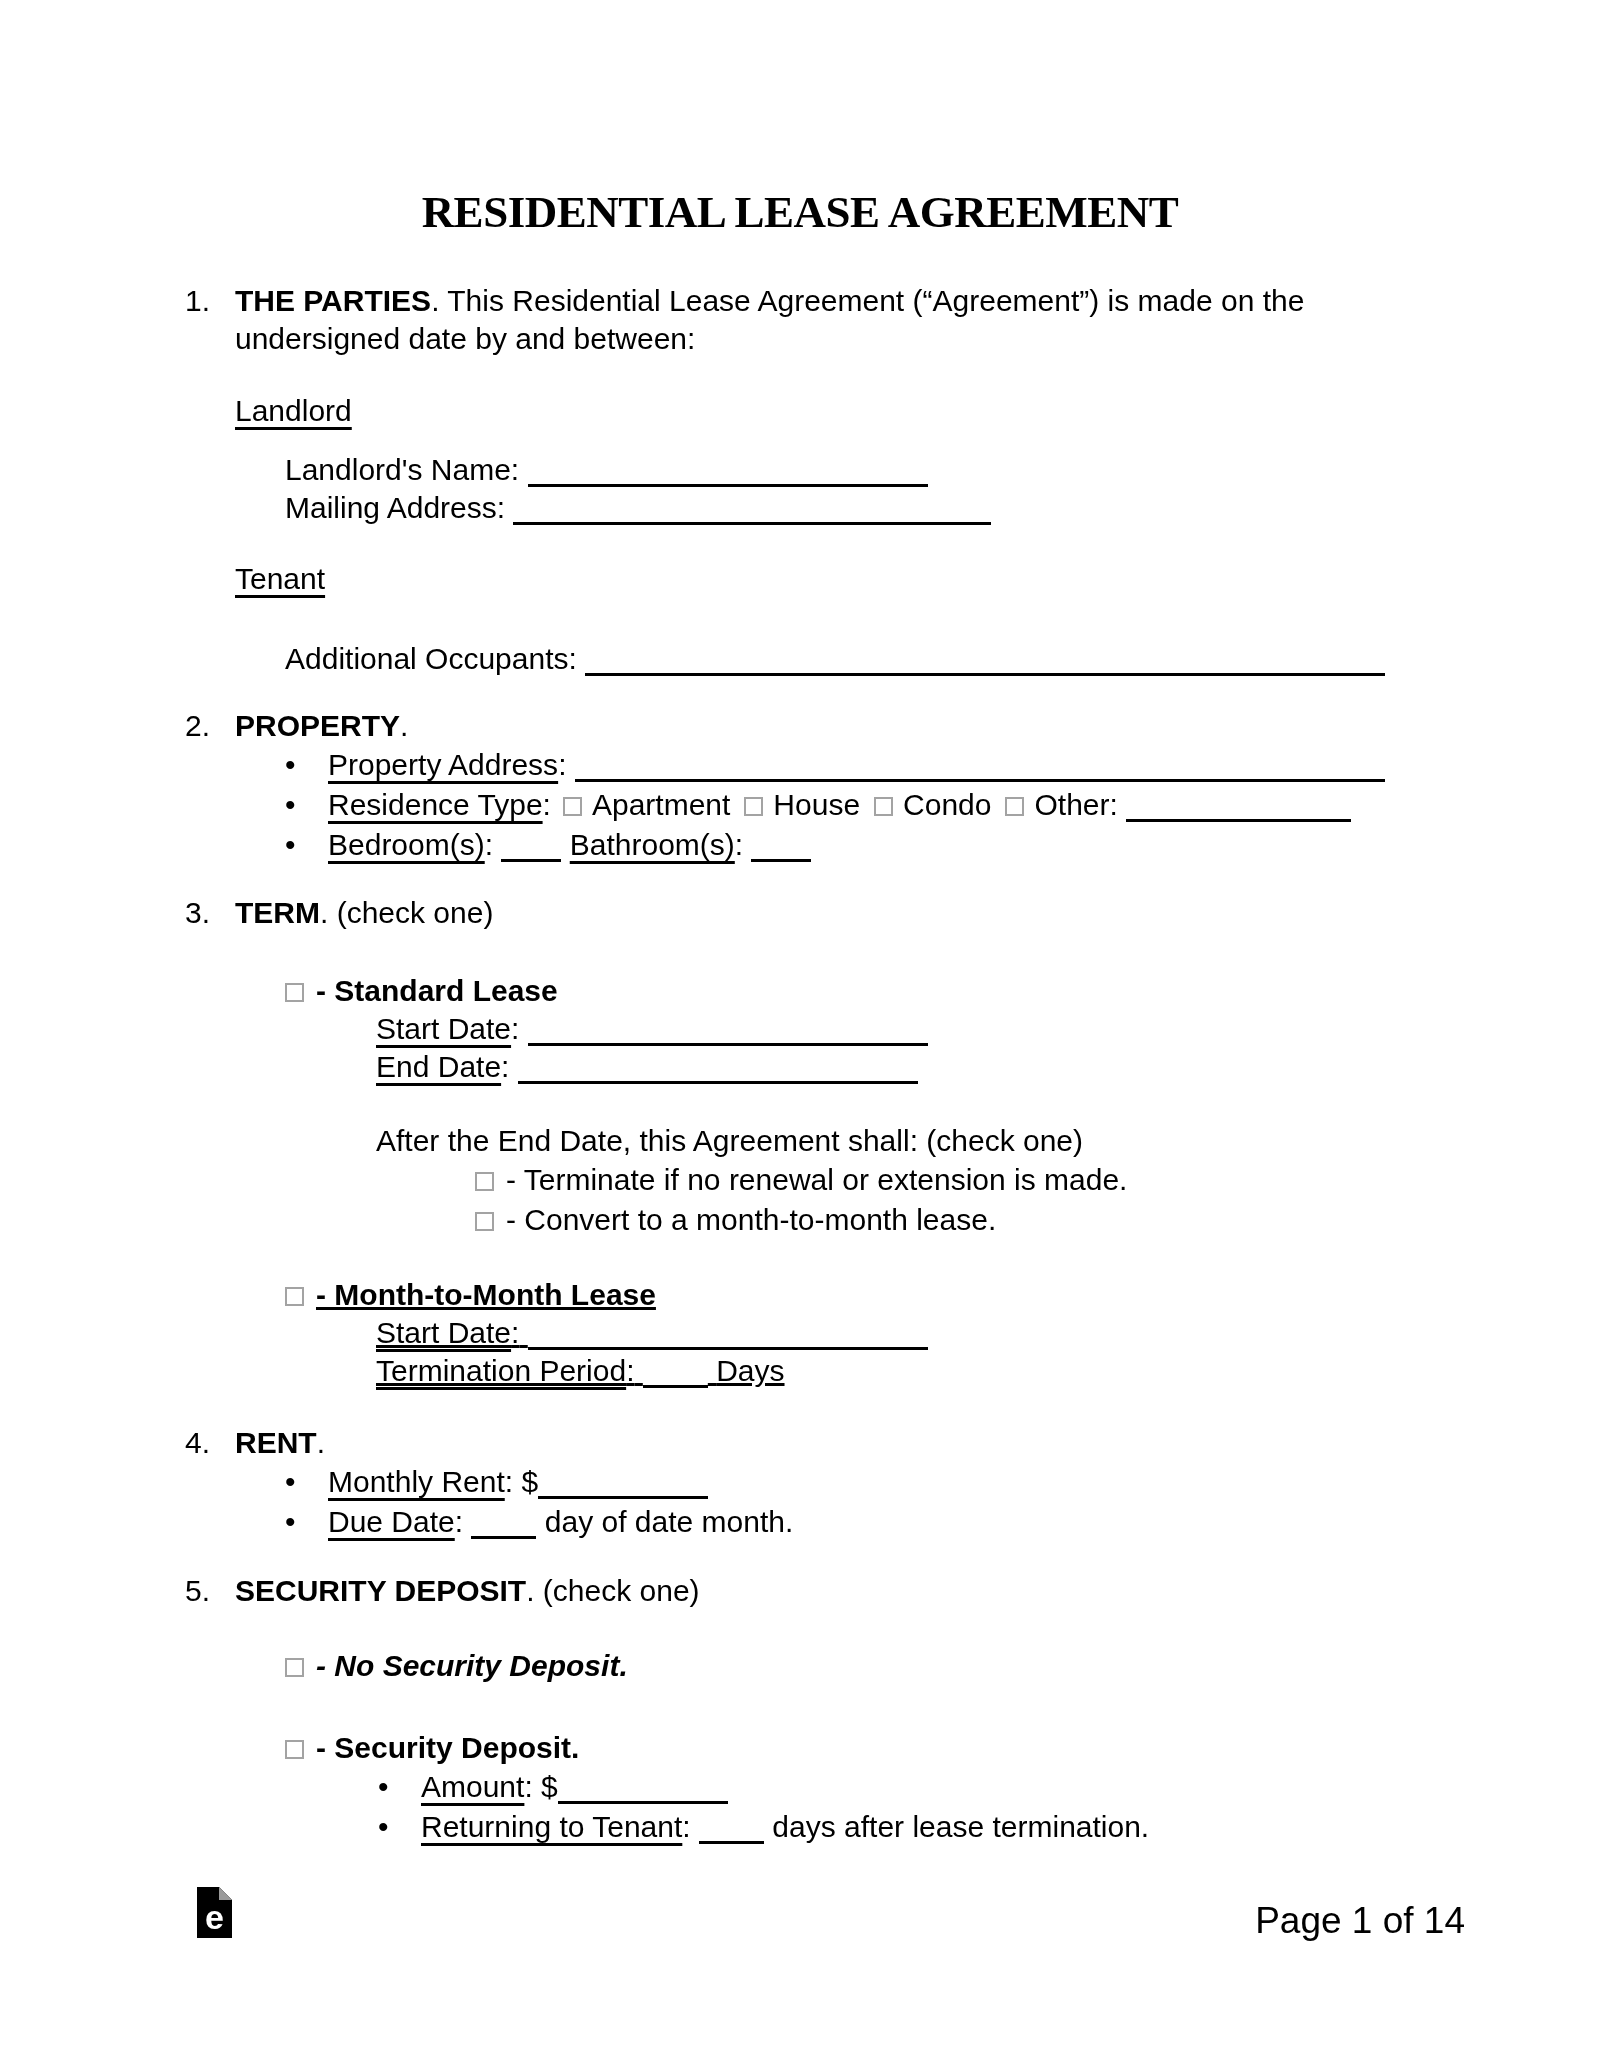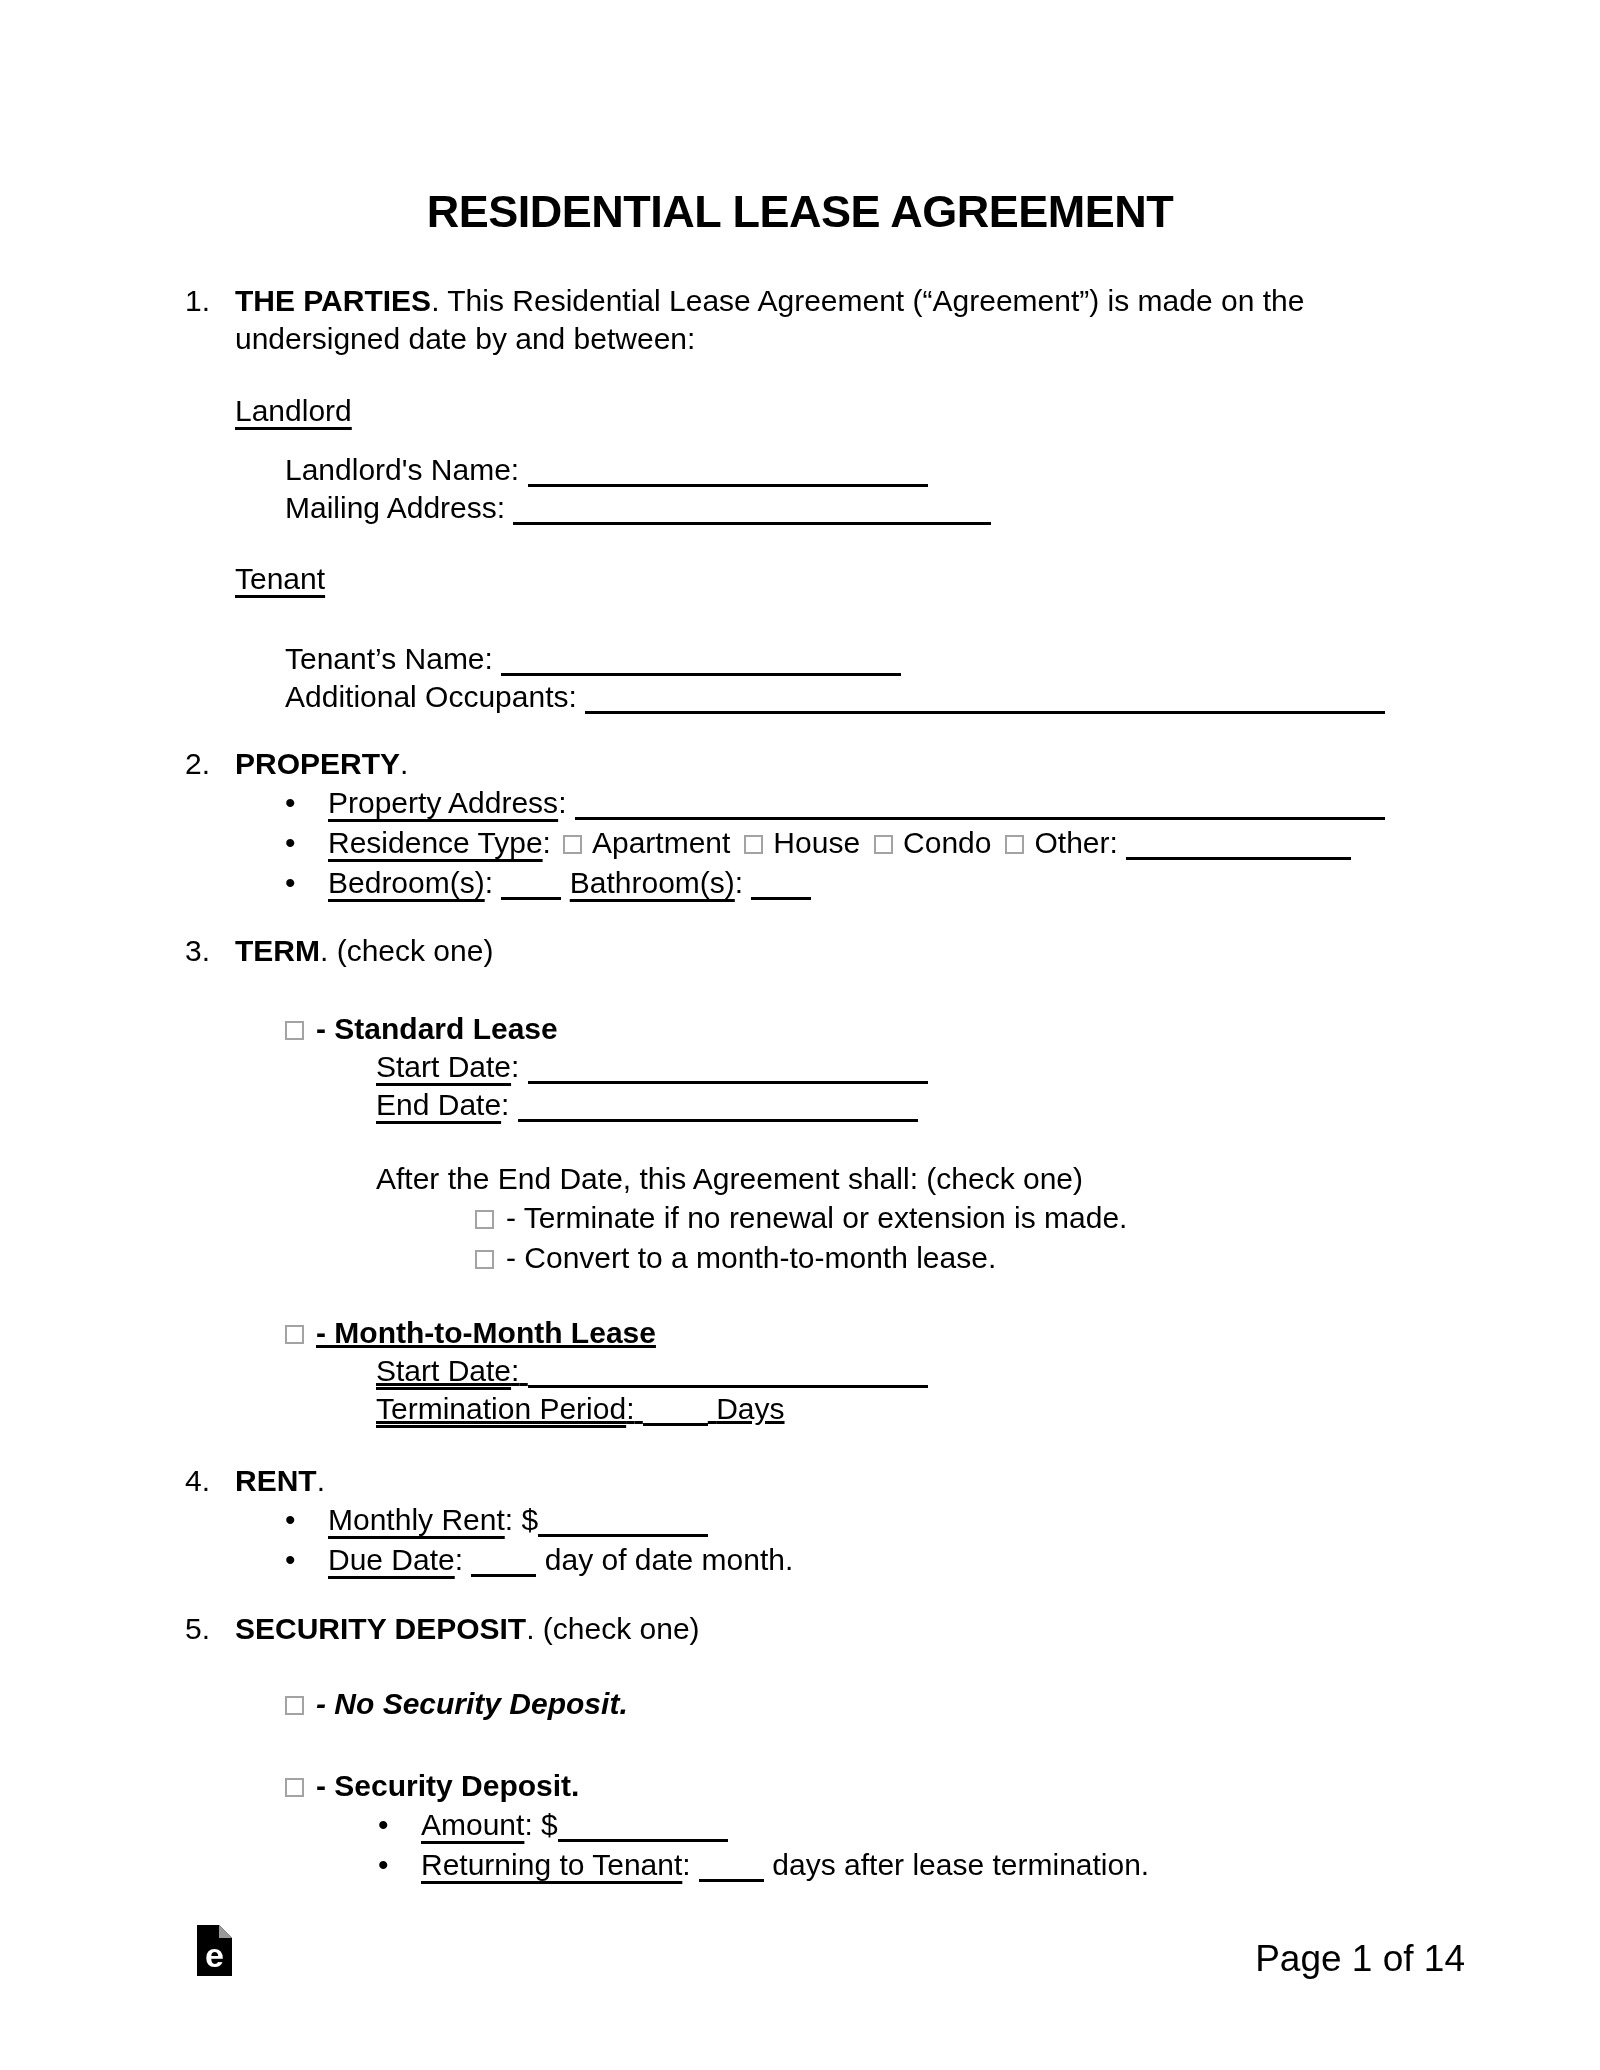--- a/index.html
+++ b/index.html
@@ -9,21 +9,21 @@
     box-sizing:border-box;
     padding:185px 135px 0 185px;
     background:#ffffff;
     font-family:"Liberation Sans","DejaVu Sans",sans-serif;
     font-size:30px;line-height:38px;color:#000;
     overflow:hidden;
   }
   .title{
     margin:0 -135px 0 -185px;
     text-align:center;
-    font-size:45px;line-height:54px;font-weight:bold;letter-spacing:-0.5px;
+    font-size:45px;line-height:54px;font-weight:bold;letter-spacing:-0.5px;font-family:Liberation Serif, serif;
   }
   p{margin:0;}
   .sec{display:flex;align-items:flex-start;}
   .num{flex:none;width:50px;}
   .body{flex:1;min-width:0;}
   b,.bold{font-weight:bold;}
   .u{
     text-decoration:underline;
     text-decoration-thickness:3px;
     text-underline-offset:6px;
@@ -103,21 +103,20 @@
       <p class="party-h u">Landlord</p>
 
       <div class="landlord-fields">
         <p><span>Landlord's Name:</span> <span class="blank" style="width:400px"></span></p>
         <p><span>Mailing Address:</span> <span class="blank" style="width:478px"></span></p>
       </div>
 
       <p class="party-h tenant-h u">Tenant</p>
 
       <div class="tenant-fields">
-        <p><span>Tenant’s Name:</span> <span class="blank" style="width:400px"></span></p>
         <p><span>Additional Occupants:</span> <span class="blank" style="width:800px"></span></p>
       </div>
     </div>
   </div>
 
   <div class="sec sec2">
     <div class="num">2.</div>
     <div class="body">
       <p><b>PROPERTY</b><span>.</span></p>
       <ul class="blt">

